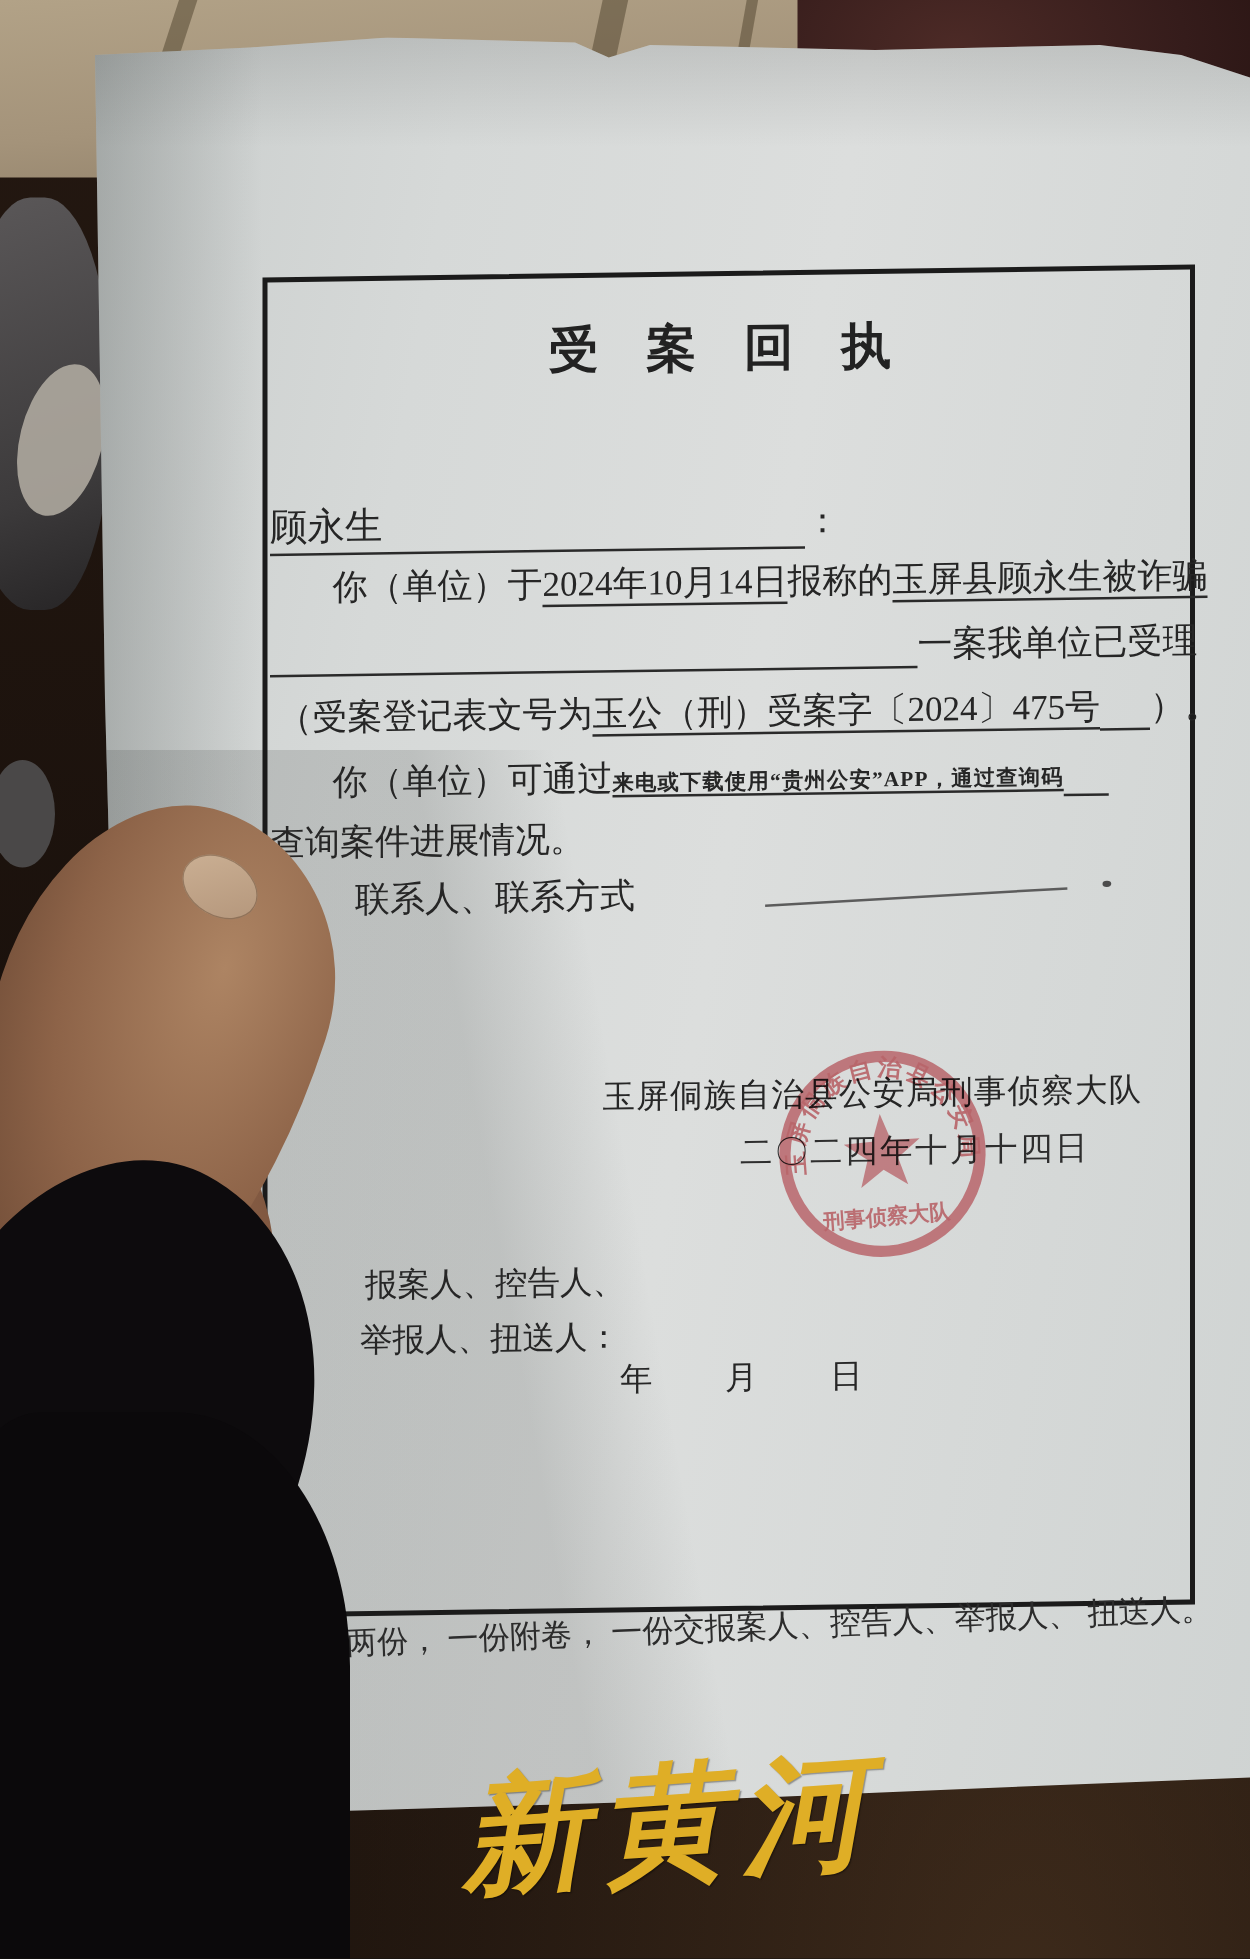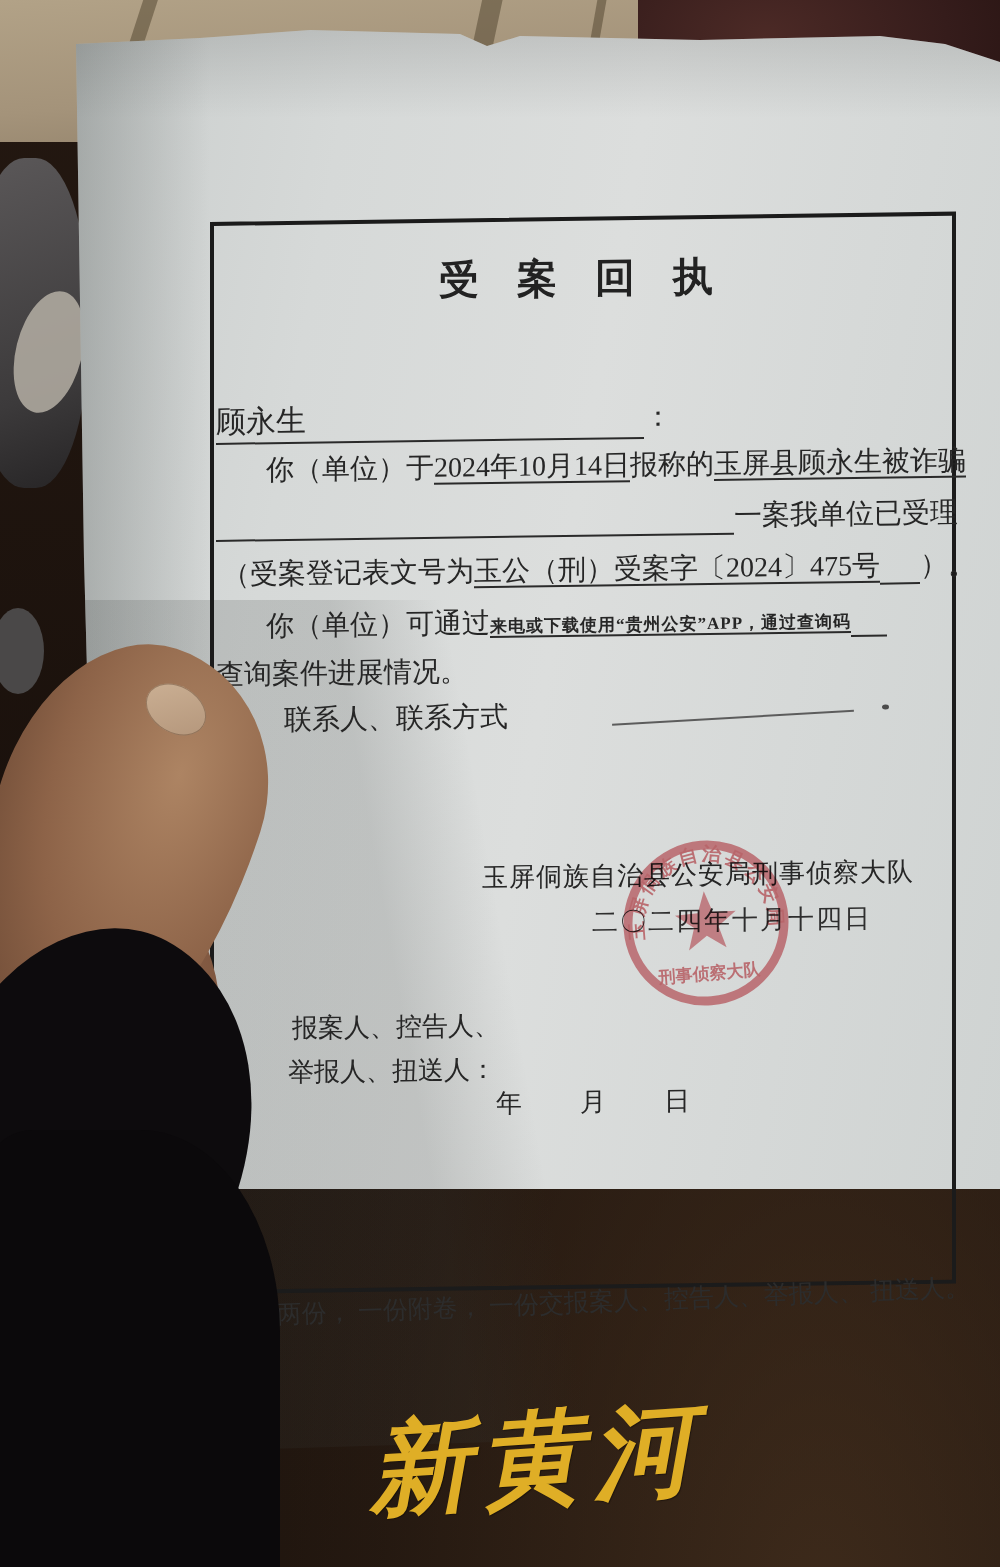--- a/index.html
+++ b/index.html
@@ -17,21 +17,21 @@
   .bg-streak{background:#554833;opacity:.55;}
   .bg-maroon{left:638px;top:0;width:362px;height:182px;
     background:radial-gradient(ellipse at 35% 20%, #4c2a26 0%, #351c1b 55%, #23110f 100%);}
   .bg-gray-object{left:-28px;top:158px;width:116px;height:330px;border-radius:45%;
     background:linear-gradient(160deg,#5b5859 0%,#3c3a3b 70%,#262425 100%);}
   .bg-gray-patch{left:16px;top:290px;width:66px;height:124px;border-radius:50%;
     background:#b5afa4;opacity:.85;transform:rotate(14deg);}
   .bg-gray-small{left:-8px;top:608px;width:52px;height:86px;border-radius:50%;background:#4a4848;}
   
   .paper{
-    left:0;top:0;width:1000px;height:1189px;
+    left:0;top:0;width:1000px;height:1567px;
     background:linear-gradient(100deg,#c6cac9 0%,#d6d9d8 30%,#dcdedd 55%,#cfd3d2 100%);
     clip-path:polygon(76px 44px,200px 38px,310px 30px,460px 34px,487px 46px,520px 36px,
       700px 40px,880px 36px,945px 44px,1000px 62px,1000px 1422px,800px 1430px,560px 1440px,
       300px 1448px,146px 1452px,118px 1300px,96px 1000px,84px 560px);
   }
   .shade-left{left:60px;top:28px;width:150px;height:1430px;
     background:linear-gradient(to right,rgba(62,68,66,.30),rgba(62,68,66,0));}
   .shade-diag{left:60px;top:600px;width:660px;height:870px;
     background:linear-gradient(80deg,rgba(58,62,60,.17) 52%,rgba(58,62,60,0) 66%);}
   .shade-top{left:60px;top:28px;width:940px;height:90px;

